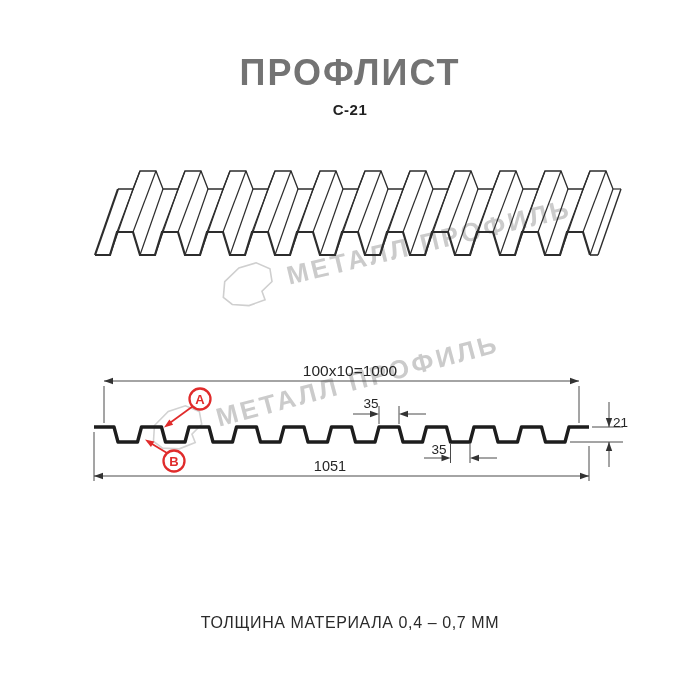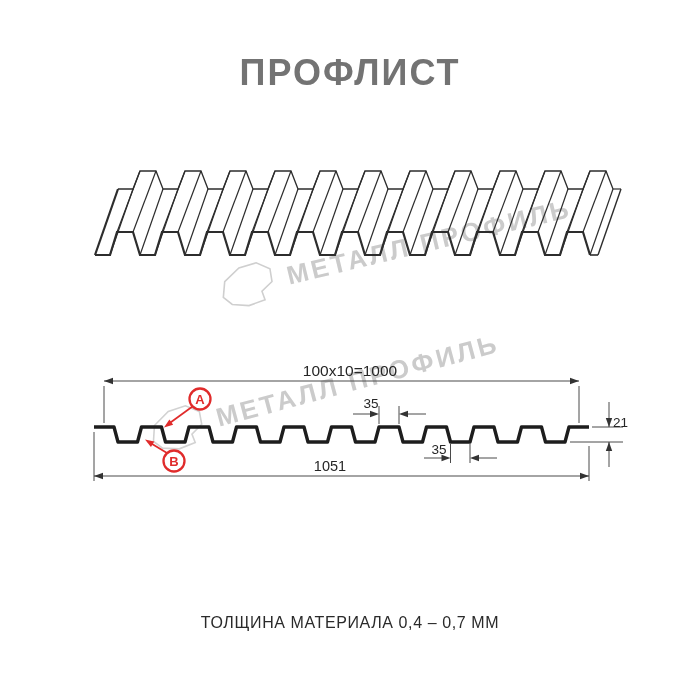--- a/index.html
+++ b/index.html
@@ -44,20 +44,21 @@
     <span class="wm-text" style="color: rgb(203, 203, 203);">МЕТАЛЛ ПРОФИЛЬ</span>
   </div>
   <div class="watermark" id="wm2">
     <svg width="60" height="44" viewBox="0 0 60 44">
       <path d="M2,28 L7,13 L24,3 L42,2 L54,11 L53,24 L41,31 L42,40 L25,42 L9,37 Z" fill="none" stroke="#d2d2d2" stroke-width="1.6"></path>
     </svg>
     <span class="wm-text" style="color: rgb(203, 203, 203);">МЕТАЛЛ ПРОФИЛЬ</span>
   </div>
 
   <h1 class="page-title">ПРОФЛИСТ</h1>
+  <div class="page-subtitle">С-21</div>
   <div class="footer-note">ТОЛЩИНА МАТЕРИАЛА 0,4 – 0,7 ММ</div>
 
   <svg id="drawingLayer" width="700" height="700" viewBox="0 0 700 700">
 
     <g id="sheet3d">
         <line x1="95" y1="255" x2="118" y2="189" stroke="#2d2d2d" stroke-width="2.2"></line>
         <line x1="110" y1="255" x2="133" y2="189" stroke="#2d2d2d" stroke-width="1.2"></line>
         <line x1="117" y1="232" x2="140" y2="171" stroke="#2d2d2d" stroke-width="1.2"></line>
         <line x1="133" y1="232" x2="156" y2="171" stroke="#2d2d2d" stroke-width="1.2"></line>
         <line x1="140" y1="255" x2="163" y2="189" stroke="#2d2d2d" stroke-width="1.2"></line>

